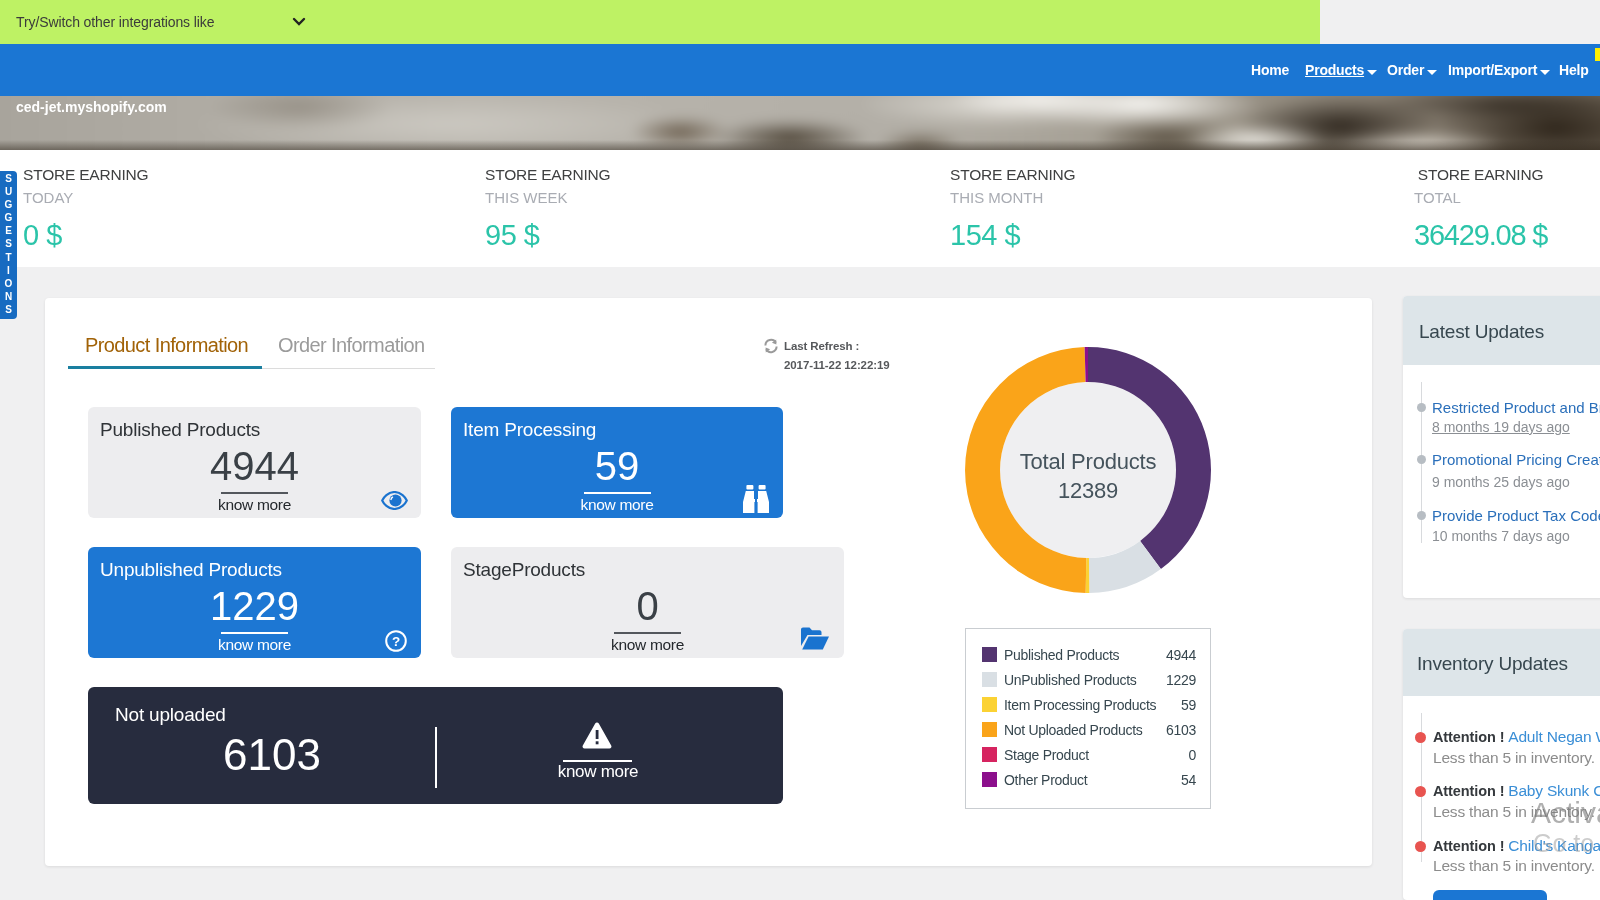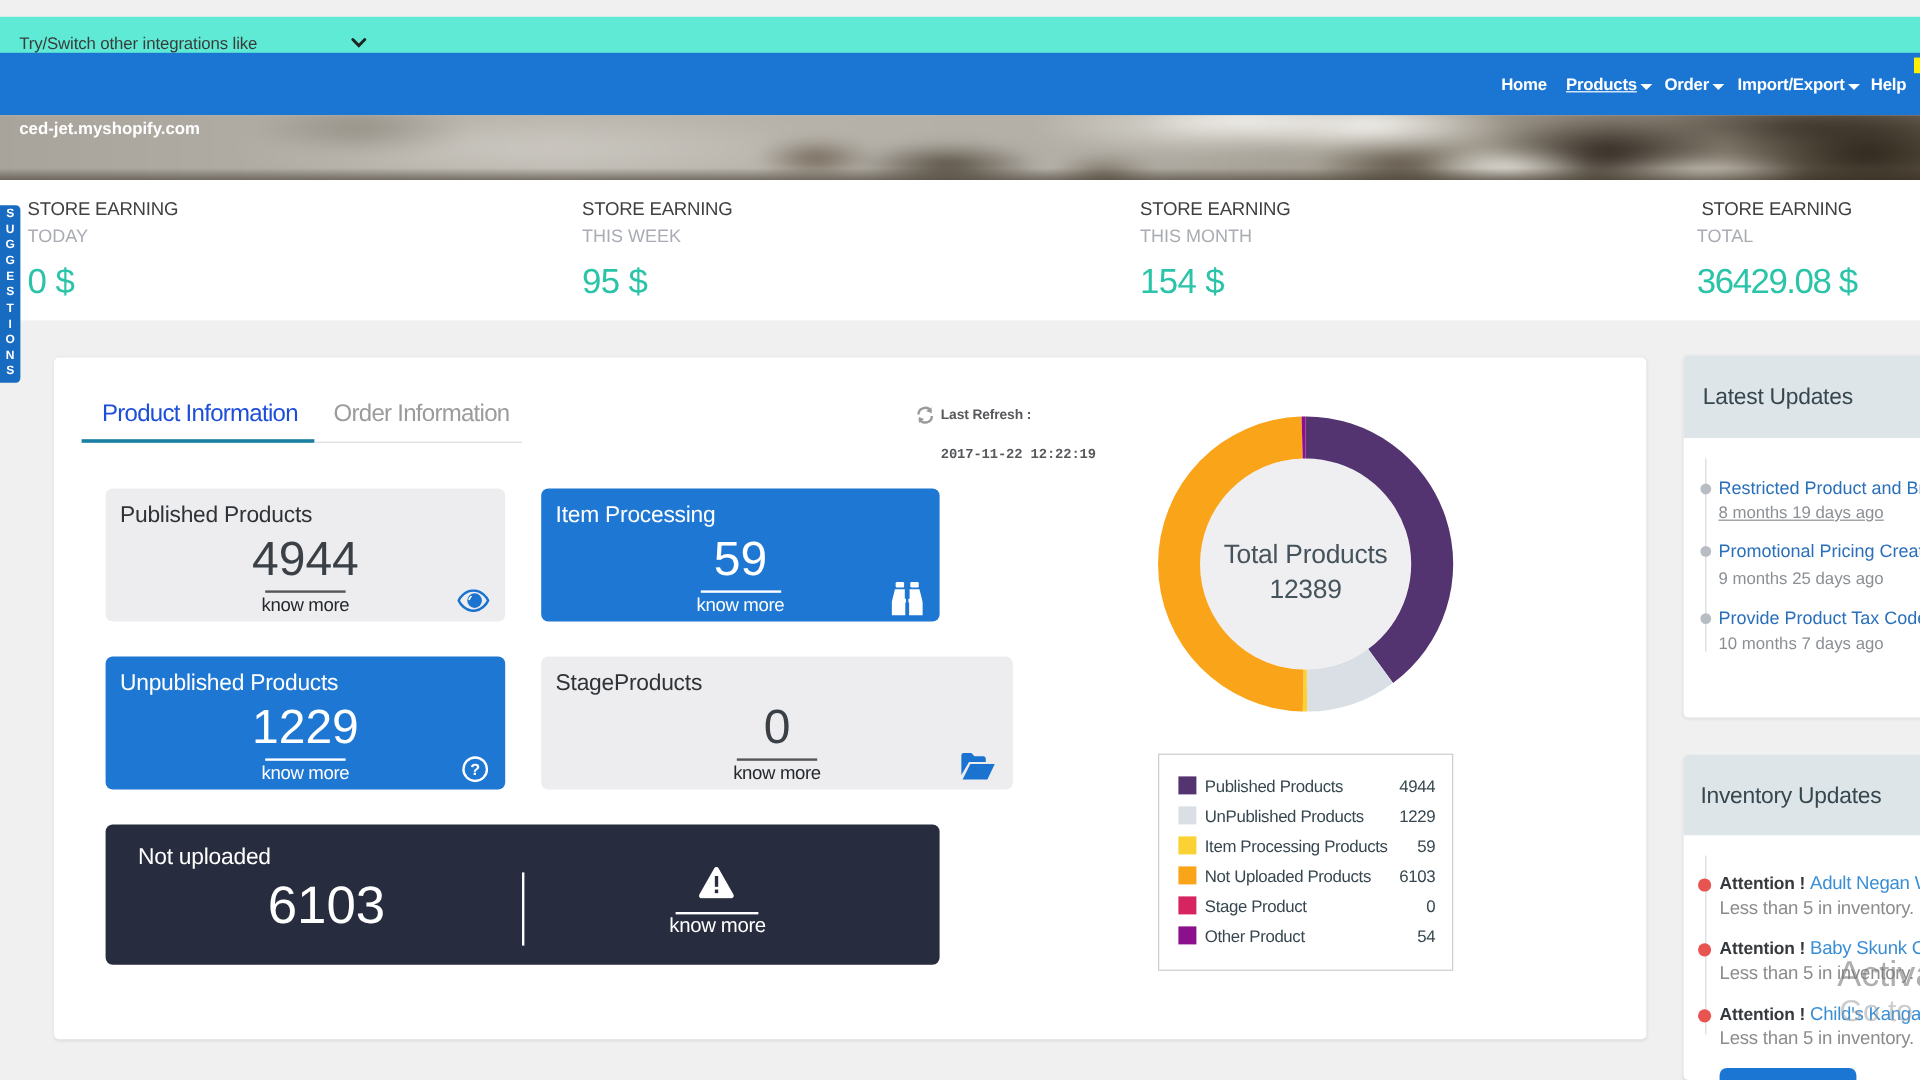--- a/index.html
+++ b/index.html
@@ -1,21 +1,21 @@
 <!DOCTYPE html>
 <html><head>
 <meta charset="utf-8">
 <style>
 * { margin:0; padding:0; box-sizing:border-box; }
 html,body { width:1600px; height:900px; overflow:hidden; }
 body { font-family:"Liberation Sans", sans-serif; background:#f0f0f1; position:relative; }
 .abs { position:absolute; }
 
 
-#topbar { left:0; top:14px; width:1600px; height:44px; background:#5eead4; }
+#topbar { left:0; top:0; width:1320px; height:44px; background:#bef264; }
 #topbar .txt { left:16px; top:14px; font-size:14px; color:#3b3b3b; letter-spacing:-0.1px; }
 #topbar svg { left:292px; top:17px; }
 
 
 #nav { left:0; top:44px; width:1600px; height:52px; background:#1b76d3; }
 .navitem { top:18px; color:#fff; font-size:14px; font-weight:700; letter-spacing:-0.2px; }
 .caret { display:inline-block; width:0; height:0; border-left:5px solid transparent; border-right:5px solid transparent; border-top:5px solid #fff; margin-left:3px; vertical-align:middle; position:relative; top:1px;}
 #ybox { left:1595px; top:48px; width:14px; height:13px; background:#ffef00; }
 
 
@@ -45,27 +45,27 @@
 
 
 #earn { left:0; top:150px; width:1600px; height:117px; background:#fff; }
 .ecol .t1 { font-size:15.5px; color:#3f4041; font-weight:500; letter-spacing:-0.2px;text-align:center;}
 .ecol .t2 { font-size:15px; color:#a9acb3; margin-top:5px; font-weight:500;}
 .ecol .t3 { font-size:29px; color:#2bc4a9; margin-top:13px; font-weight:400; letter-spacing:-0.5px; }
 #sugg { left:0; top:171px; width:17px; height:148px; background:#176bc1; border-radius:0 4px 4px 0; color:#fff; font-size:10px; font-weight:700; text-align:center; line-height:13.1px; padding-top:1px;}
 
 
 #card { left:45px; top:298px; width:1327px; height:568px; background:#fff; border-radius:4px; box-shadow:0 1px 3px rgba(0,0,0,.09); }
-.tab1 { left:85px; top:334px; font-size:20px; color:#1d4ed8; font-weight:500; letter-spacing:-0.6px;text-align:center;}
+.tab1 { left:85px; top:334px; font-size:20px; color:#a16207; font-weight:500; letter-spacing:-0.6px;text-align:center;}
 .tab2 { left:278px; top:334px; font-size:20px; color:#9b9b9b; font-weight:400; letter-spacing:-0.6px;}
 .tabline-a { left:68px; top:366px; width:194px; height:3px; background:#1a7fa0; }
 .tabline-b { left:262px; top:368px; width:173px; height:1px; background:#dcdcdc; }
 #refresh { left:763px; top:338px; }
 #refresh .l1 { position:absolute; left:21px; top:2px; width:200px; font-size:11.5px; font-weight:700; color:#56585b; letter-spacing:-0.1px; }
-#refresh .l2 { position:absolute; left:21px; top:35px; width:200px; font-size:11.5px; font-weight:700; color:#56585b; letter-spacing:-0.1px;font-family:Liberation Mono, monospace; }
+#refresh .l2 { position:absolute; left:21px; top:21px; width:200px; font-size:11.5px; font-weight:700; color:#56585b; letter-spacing:-0.1px; }
 
 
 .tile { border-radius:6px; }
 .tile .lab { position:absolute; left:12px; top:12px; font-size:19px; letter-spacing:-0.2px;}
 .tile .mid { position:absolute; left:0; width:100%; top:36px; text-align:center; }
 .tile .num { font-size:40px; line-height:46px; font-weight:400; }
 .tile .hr  { width:67px; height:2px; margin:3px auto 2px; }
 .tile .km  { font-size:15.5px; letter-spacing:-0.3px; }
 .t-gray { background:#ededef; }
 .t-gray .lab { color:#2f3337; }

